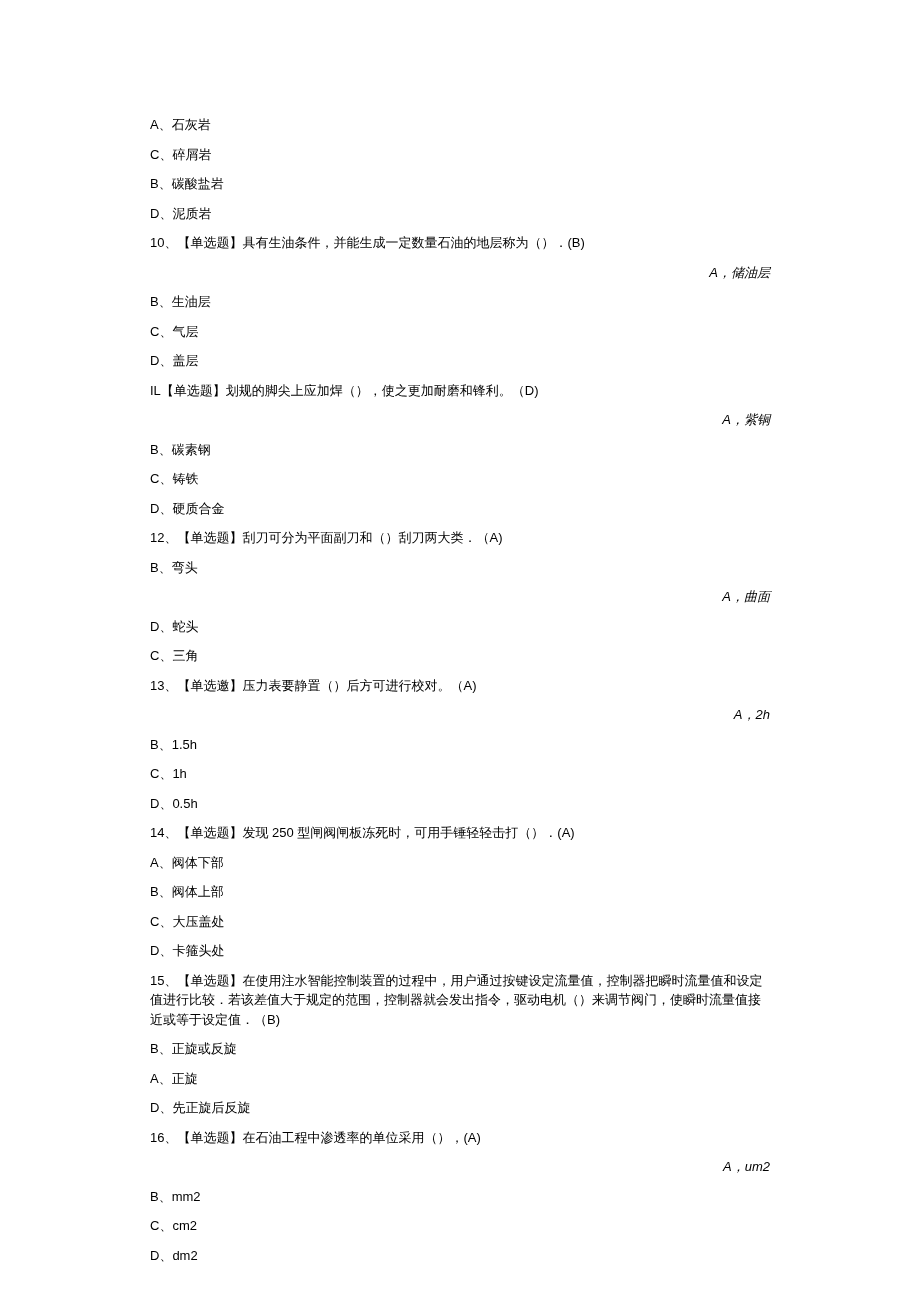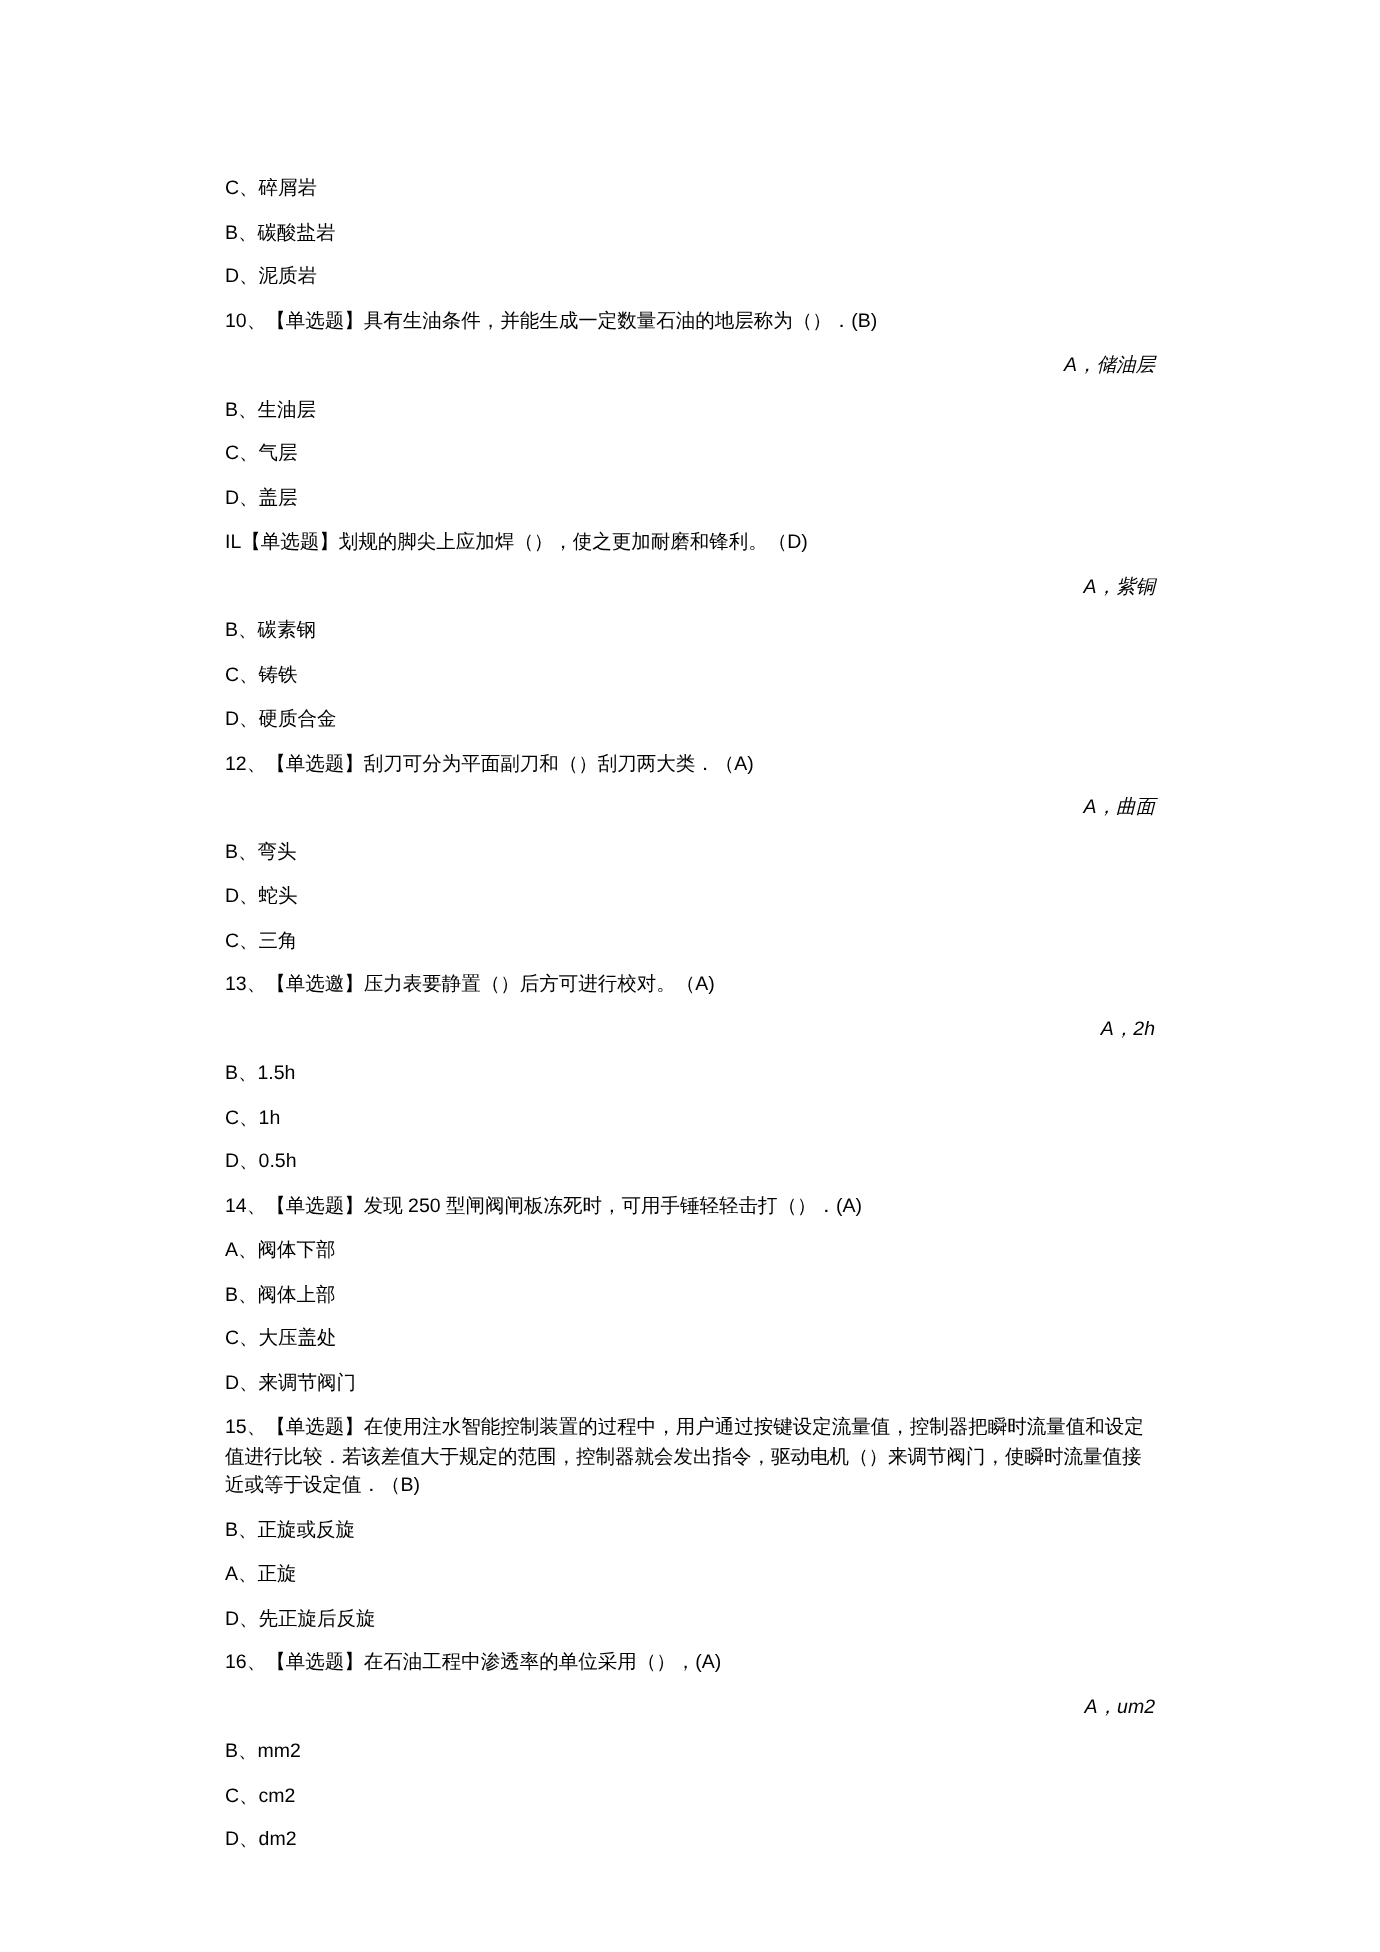--- a/index.html
+++ b/index.html
@@ -27,48 +27,49 @@
     font-style: italic;
     text-align: right;
   }
 </style>
 </head>
 <body>
 
 <div class="page">
 
   <div id="lines-container">
+      <p class="line">A、石灰岩</p>
       <p class="line">C、碎屑岩</p>
       <p class="line">B、碳酸盐岩</p>
       <p class="line">D、泥质岩</p>
       <p class="line">10、【单选题】具有生油条件，并能生成一定数量石油的地层称为（）．(B)</p>
       <p class="line italic">A，储油层</p>
       <p class="line">B、生油层</p>
       <p class="line">C、气层</p>
       <p class="line">D、盖层</p>
       <p class="line">IL【单选题】划规的脚尖上应加焊（），使之更加耐磨和锋利。（D)</p>
       <p class="line italic">A，紫铜</p>
       <p class="line">B、碳素钢</p>
       <p class="line">C、铸铁</p>
       <p class="line">D、硬质合金</p>
       <p class="line">12、【单选题】刮刀可分为平面副刀和（）刮刀两大类．（A)</p>
+      <p class="line">B、弯头</p>
       <p class="line italic">A，曲面</p>
-      <p class="line">B、弯头</p>
       <p class="line">D、蛇头</p>
       <p class="line">C、三角</p>
       <p class="line">13、【单选邀】压力表要静置（）后方可进行校对。（A)</p>
       <p class="line italic">A，2h</p>
       <p class="line">B、1.5h</p>
       <p class="line">C、1h</p>
       <p class="line">D、0.5h</p>
       <p class="line">14、【单选题】发现 250 型闸阀闸板冻死时，可用手锤轻轻击打（）．(A)</p>
       <p class="line">A、阀体下部</p>
       <p class="line">B、阀体上部</p>
       <p class="line">C、大压盖处</p>
-      <p class="line">D、来调节阀门</p>
+      <p class="line">D、卡箍头处</p>
       <p class="line">15、【单选题】在使用注水智能控制装置的过程中，用户通过按键设定流量值，控制器把瞬时流量值和设定值进行比较．若该差值大于规定的范围，控制器就会发出指令，驱动电机（）来调节阀门，使瞬时流量值接近或等于设定值．（B)</p>
       <p class="line">B、正旋或反旋</p>
       <p class="line">A、正旋</p>
       <p class="line">D、先正旋后反旋</p>
       <p class="line">16、【单选题】在石油工程中渗透率的单位采用（），(A)</p>
       <p class="line italic">A，um2</p>
       <p class="line">B、mm2</p>
       <p class="line">C、cm2</p>
       <p class="line">D、dm2</p>
     </div>

